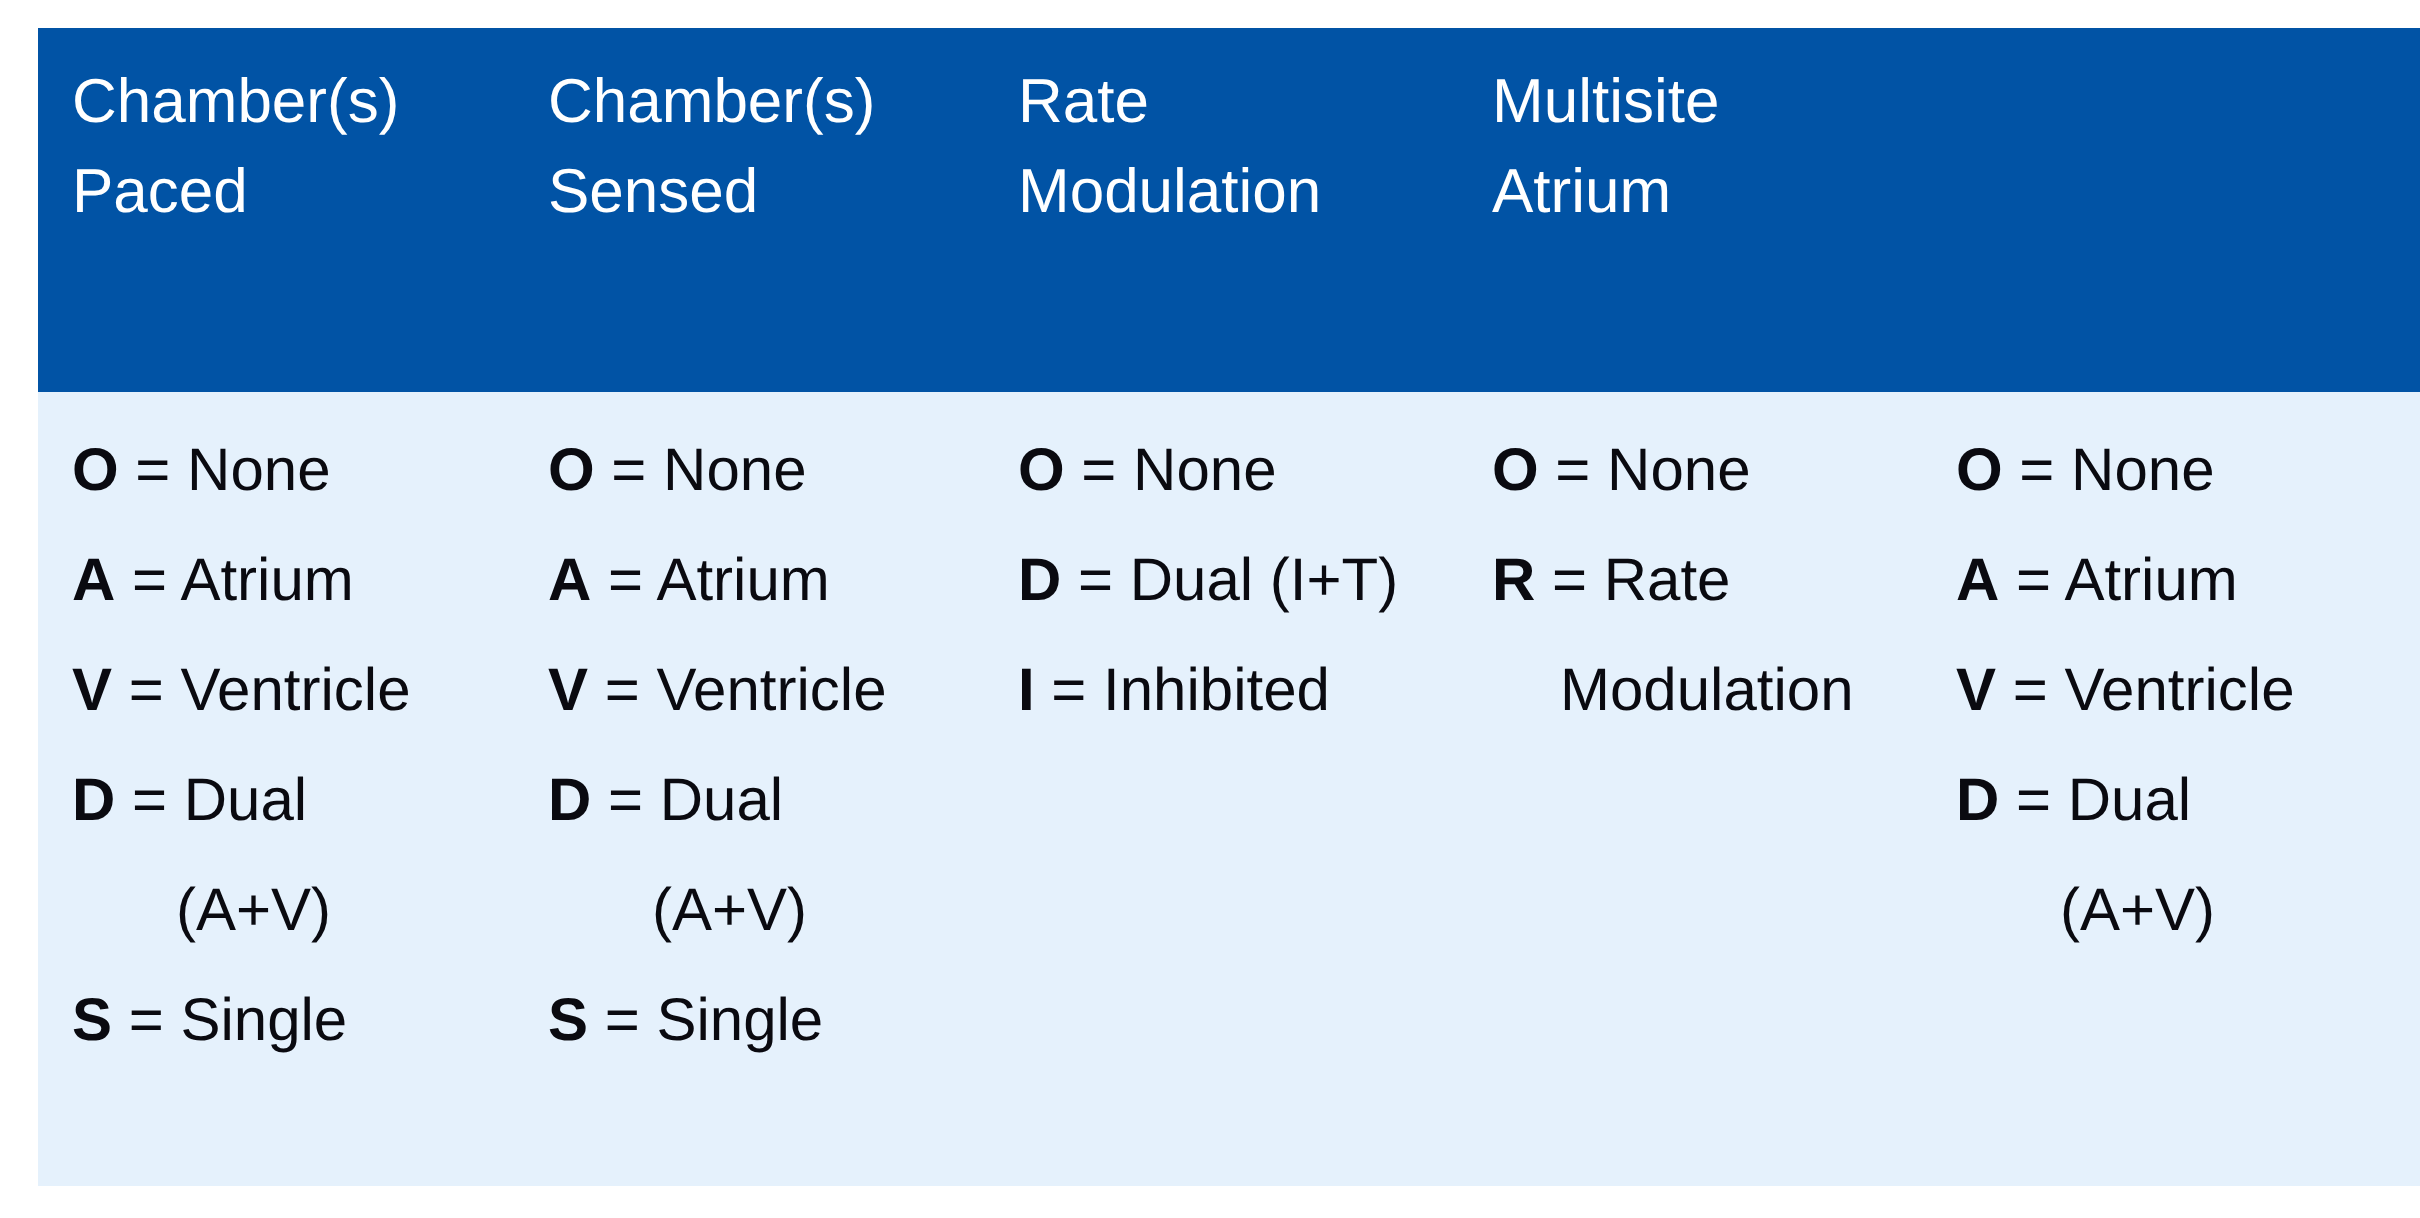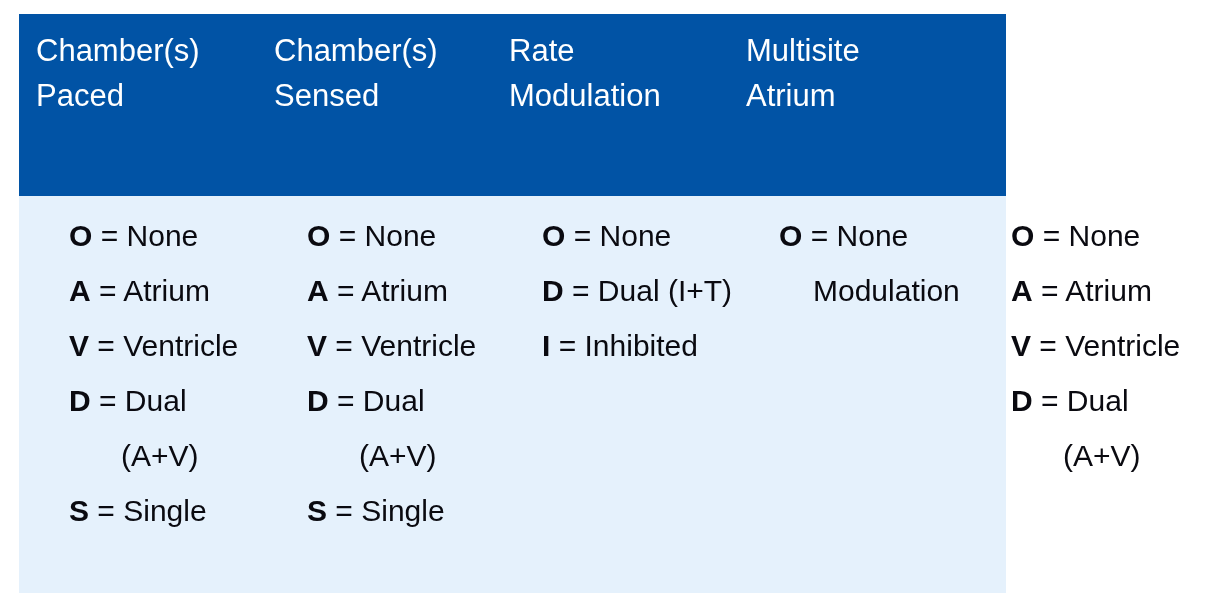--- a/index.html
+++ b/index.html
@@ -8,21 +8,21 @@
     width: 1210px;
     height: 609px;
     background: #ffffff;
     overflow: hidden;
     font-family: "Liberation Sans", sans-serif;
   }
   .panel {
     position: absolute;
     left: 19px;
     top: 14px;
-    width: 987px;
+    width: 1192px;
     height: 579px;
   }
   .header-row {
     display: grid;
     grid-template-columns: 238px 235px 237px 232px 233px;
     height: 182px;
     background: #0153A5;
     box-sizing: border-box;
   }
   .header-cell {
@@ -40,21 +40,20 @@
     background: #E5F1FC;
     box-sizing: border-box;
   }
   .body-col {
     padding: 12px 0 0 17px;
     color: #0a0a10;
     font-size: 30px;
     line-height: 55px;
     box-sizing: border-box;
     white-space: nowrap;
-    margin-left: 33px;
   }
   .line b { font-weight: bold; }
   .line.cont { padding-left: 52px; }
   .col-rate-modulation .line.cont { padding-left: 34px; }
 </style>
 </head>
 <body>
 
 <div class="panel">
   <div class="header-row">
@@ -84,20 +83,21 @@
         <div class="line cont">(A+V)</div>
         <div class="line"><b>S</b> = Single</div>
       </div>
     <div class="body-col col-response-to-sensing">
         <div class="line"><b>O</b> = None</div>
         <div class="line"><b>D</b> = Dual (I+T)</div>
         <div class="line"><b>I</b> = Inhibited</div>
       </div>
     <div class="body-col col-rate-modulation">
         <div class="line"><b>O</b> = None</div>
+        <div class="line"><b>R</b> = Rate</div>
         <div class="line cont">Modulation</div>
       </div>
     <div class="body-col col-multisite-pacing">
         <div class="line"><b>O</b> = None</div>
         <div class="line"><b>A</b> = Atrium</div>
         <div class="line"><b>V</b> = Ventricle</div>
         <div class="line"><b>D</b> = Dual</div>
         <div class="line cont">(A+V)</div>
       </div>
   </div>

